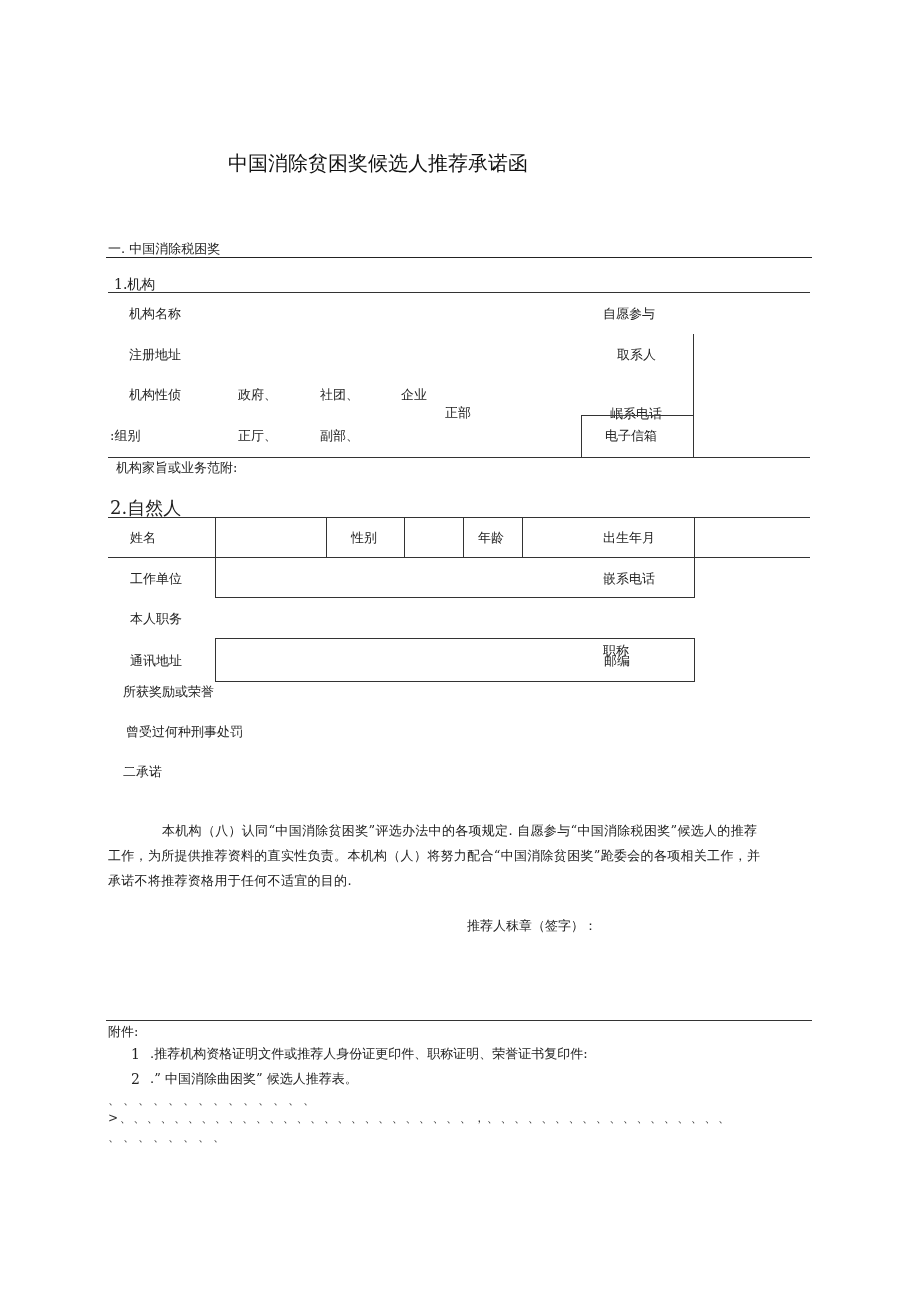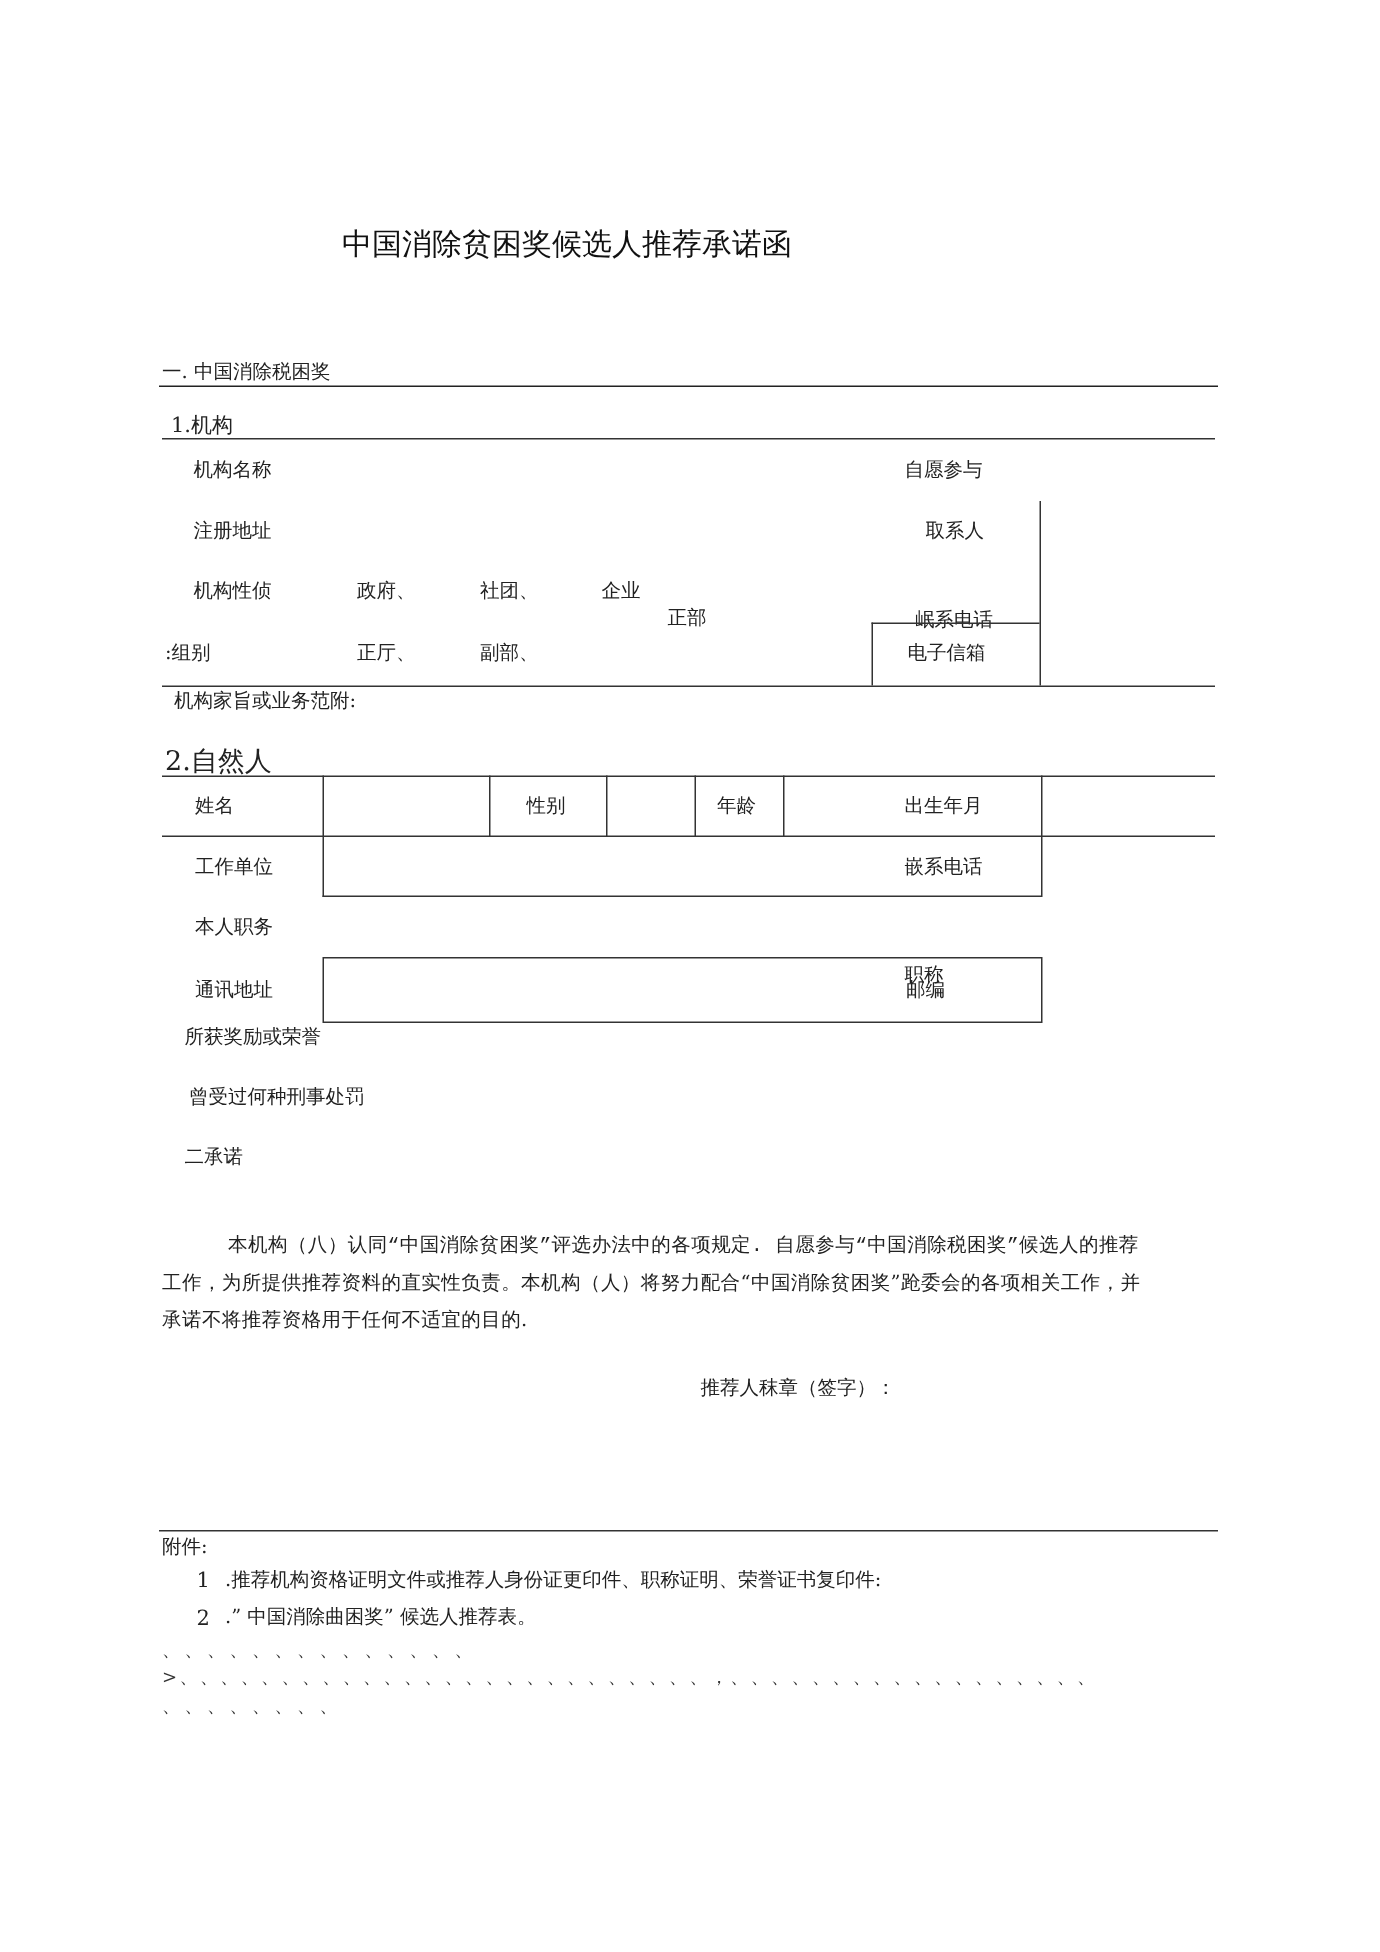--- a/index.html
+++ b/index.html
@@ -82,21 +82,21 @@
 
 <div class="abs" style="left:215px; top:638px; width:478px; height:42px; border:1px solid #333;"></div>
 <div class="abs txt" style="left:130px; top:653px;">通讯地址</div>
 <div class="abs txt" style="left:604px; top:653px;">邮编</div>
 
 <div class="abs txt" style="left:123px; top:684px;">所获奖励或荣誉</div>
 <div class="abs txt" style="left:126px; top:724px;">曾受过何种刑事处罚</div>
 
 <div class="abs txt" style="left:123px; top:764px;">二承诺</div>
 
-<div class="abs txt" style="left:152px; top:823px; letter-spacing:0.3px;font-family:Liberation Mono, monospace;">本机构（八）认同“中国消除贫困奖”评选办法中的各项规定. 自愿参与“中国消除税困奖”候选人的推荐</div>
+<div class="abs txt" style="left:162px; top:823px; letter-spacing:0.3px;">本机构（八）认同“中国消除贫困奖”评选办法中的各项规定. 自愿参与“中国消除税困奖”候选人的推荐</div>
 <div class="abs txt" style="left:108px; top:848px; letter-spacing:0.3px;">工作，为所提供推荐资料的直实性负责。本机构（人）将努力配合“中国消除贫困奖”跄委会的各项相关工作，并</div>
 <div class="abs txt" style="left:108px; top:873px; letter-spacing:0.3px;">承诺不将推荐资格用于任何不适宜的目的.</div>
 
 <div class="abs txt" style="left:467px; top:918px;">推荐人秣章（签字）：</div>
 
 <div class="hline" style="left:106px; top:1020px; width:706px;"></div>
 <div class="abs txt" style="left:108px; top:1024px;">附件:</div>
 
 <div class="abs txt" style="left:131px; top:1046px; font-size:14px;">1</div>
 <div class="abs txt" style="left:150px; top:1046px;">.推荐机构资格证明文件或推荐人身份证更印件、职称证明、荣誉证书复印件:</div>

